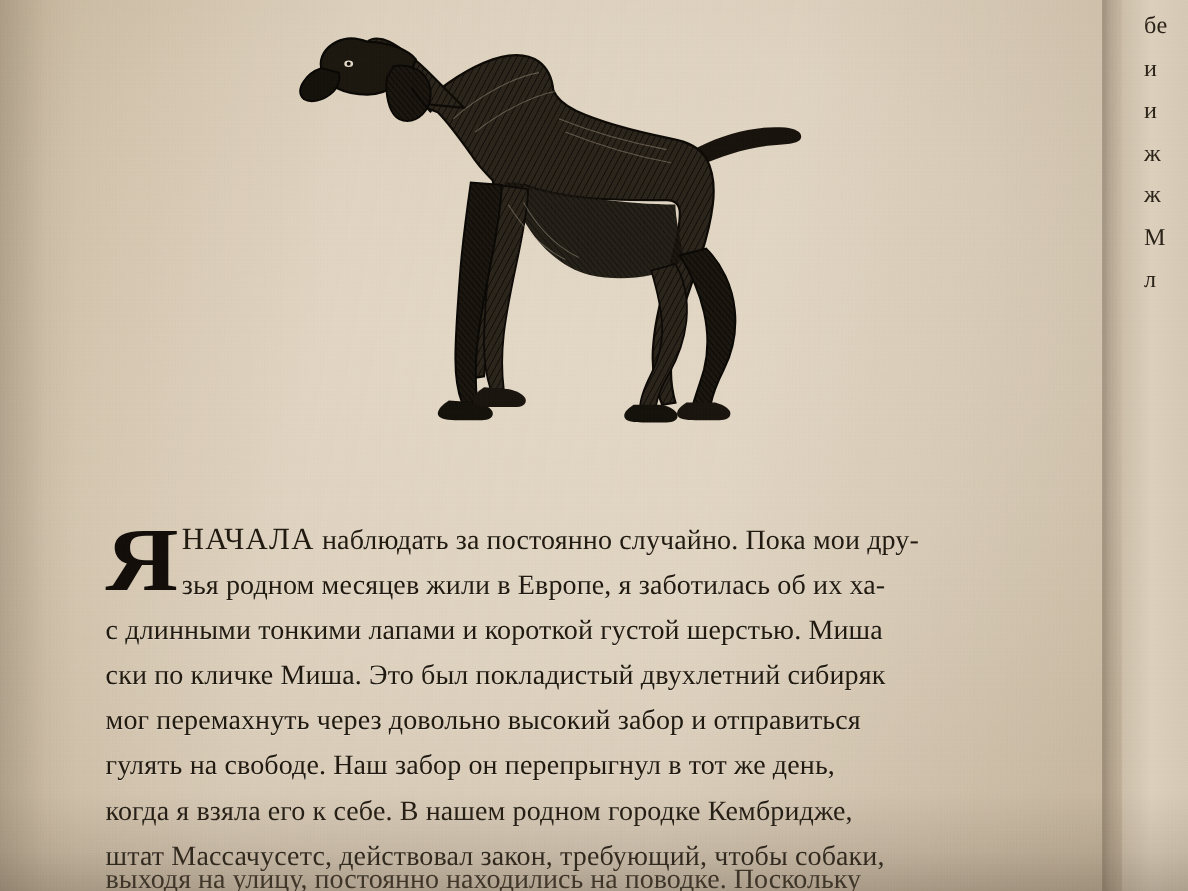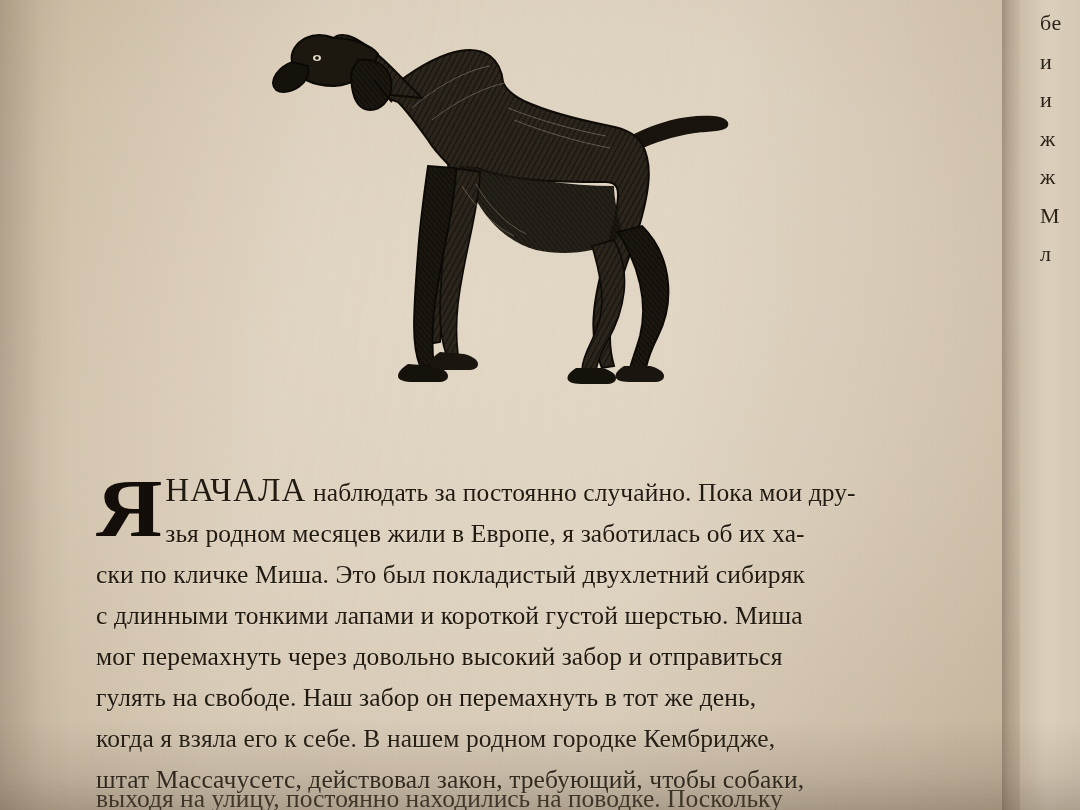--- a/index.html
+++ b/index.html
@@ -117,21 +117,21 @@
     font-size: 25.5px;
     line-height: 41px;
     text-align: justify;
     color: #20190f;
     letter-spacing: 0.1px;
     text-shadow: 0 0.5px 0 rgba(255,255,255,0.25);
   }
   .para .smallcaps {
     font-variant: small-caps;
     letter-spacing: 1.2px;
-    font-size: 33px;
+    font-size: 28px;
   }
   .line {
     display: block;
     white-space: pre;
   }
   .line.first {
     text-indent: 0;
   }
   .clipline {
     position: absolute;
@@ -267,24 +267,24 @@
         </g>
       </g>
     </svg>
   </div>
 
   <div class="textblock">
     <span class="dropcap">Я</span>
     <div class="para">
       <span class="line first"><span class="smallcaps">НАЧАЛА</span><span> наблюдать за постоянно случайно. Пока мои дру-</span></span>
       <span class="line">зья родном месяцев жили в Европе, я заботилась об их ха-</span>
+      <span class="line">с длинными тонкими лапами и короткой густой шерстью. Миша</span>
       <span class="line">ски по кличке Миша. Это был покладистый двухлетний сибиряк</span>
-      <span class="line">с длинными тонкими лапами и короткой густой шерстью. Миша</span>
       <span class="line">мог перемахнуть через довольно высокий забор и отправиться</span>
-      <span class="line">гулять на свободе. Наш забор он перемахнуть в тот же день,</span>
+      <span class="line">гулять на свободе. Наш забор он перепрыгнул в тот же день,</span>
       <span class="line">когда я взяла его к себе. В нашем родном городке Кембридже,</span>
       <span class="line">штат Массачусетс, действовал закон, требующий, чтобы собаки,</span>
     </div>
   </div>
 
   <div class="clipline">выходя на улицу, постоянно находились на поводке. Поскольку</div>
 
   <div class="gutter"></div>
   <div class="facing-page">
     <div class="facing-col">бе

